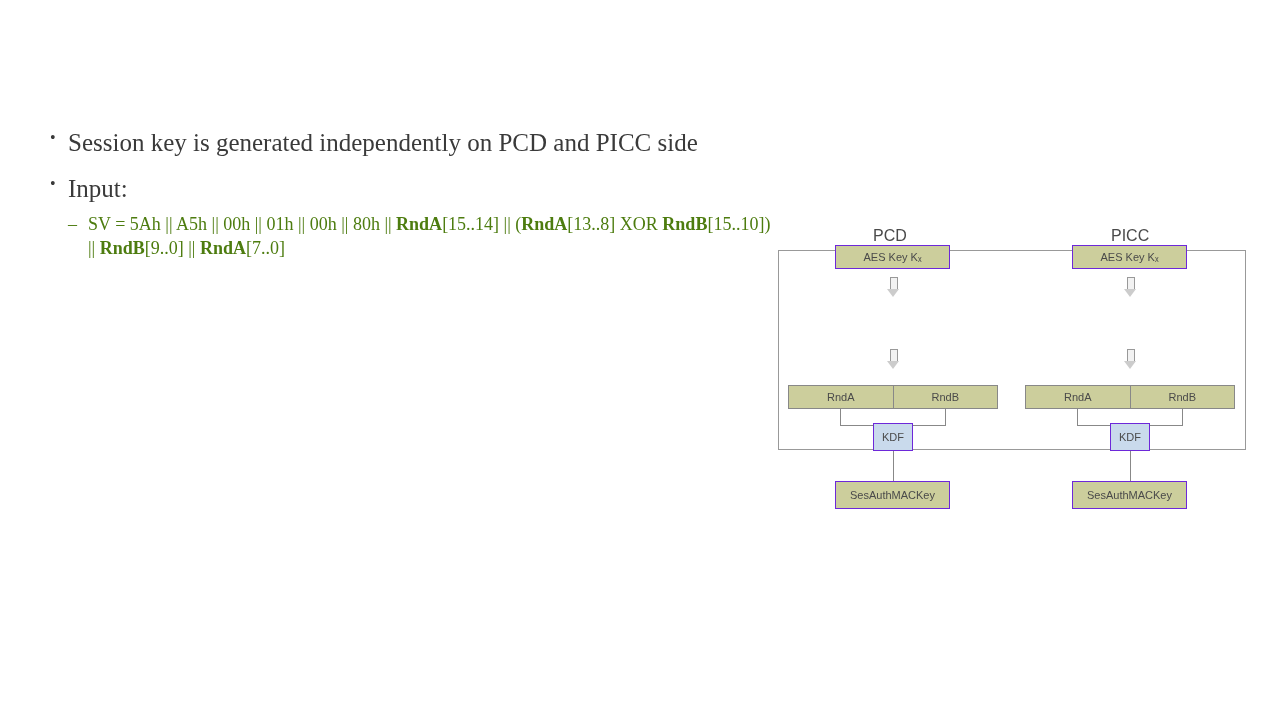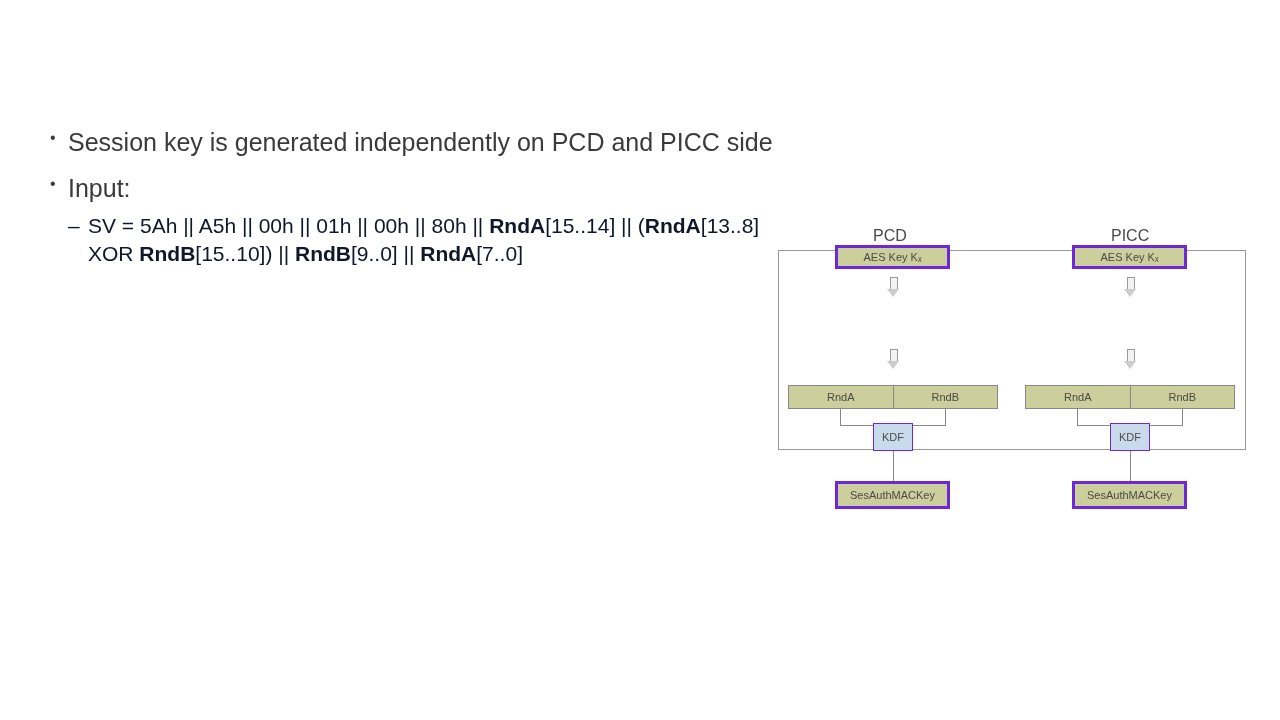--- a/index.html
+++ b/index.html
@@ -13,20 +13,21 @@
     overflow: hidden;
   }
   .content-text {
     position: absolute;
     left: 40px;
     top: 125px;
     width: 740px;
   }
   .content-text ul {
     list-style: none;
+    font-family: Liberation Serif, serif;
   }
   .content-text > ul > li {
     position: relative;
     padding-left: 28px;
     font-size: 25px;
     line-height: 1.42;
     margin-bottom: 10px;
     color: #3a3a3a;
   }
   .content-text > ul > li::before {
@@ -37,23 +38,23 @@
     font-size: 16px;
     color: #3a3a3a;
   }
   .sub-list {
     list-style: none;
     margin-top: 6px;
   }
   .sub-list li {
     position: relative;
     padding-left: 20px;
-    font-size: 21px;
+    font-size: 18px;
     line-height: 1.35;
-    color: #0f172a;
+    color: #4d7c0f;
   }
   .sub-list li::before {
     content: "–";
     position: absolute;
     left: 0;
     top: 0;
   }
   .bold { font-weight: bold; }
   .sub { font-size: 0.7em; vertical-align: sub; }
 
@@ -73,21 +74,21 @@
     font-size: 16px;
   }
   .outer {
     position: absolute;
     border: 1px solid #999;
     background: #fff;
   }
   .box-olive {
     position: absolute;
     background: #ccce9c;
-    border: 3px solid #6d28d9;
+    border: 1px solid #6d28d9;
     display: flex;
     align-items: center;
     justify-content: center;
     font-size: 11px;
     text-align: center;
   }
   .box-blue {
     position: absolute;
     background: #c9daec;
     border: 1px solid #6d28d9;

